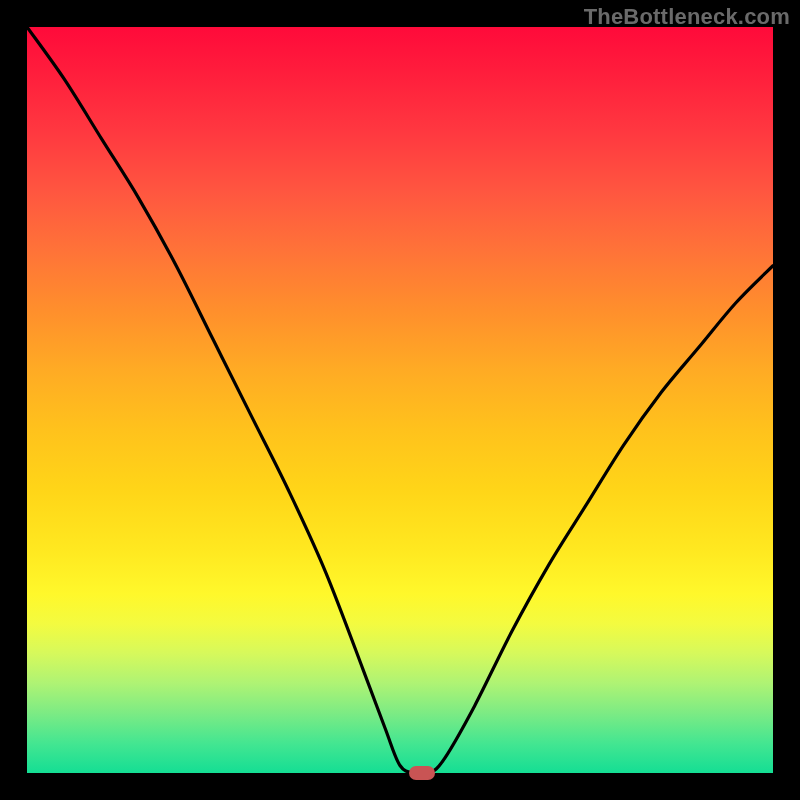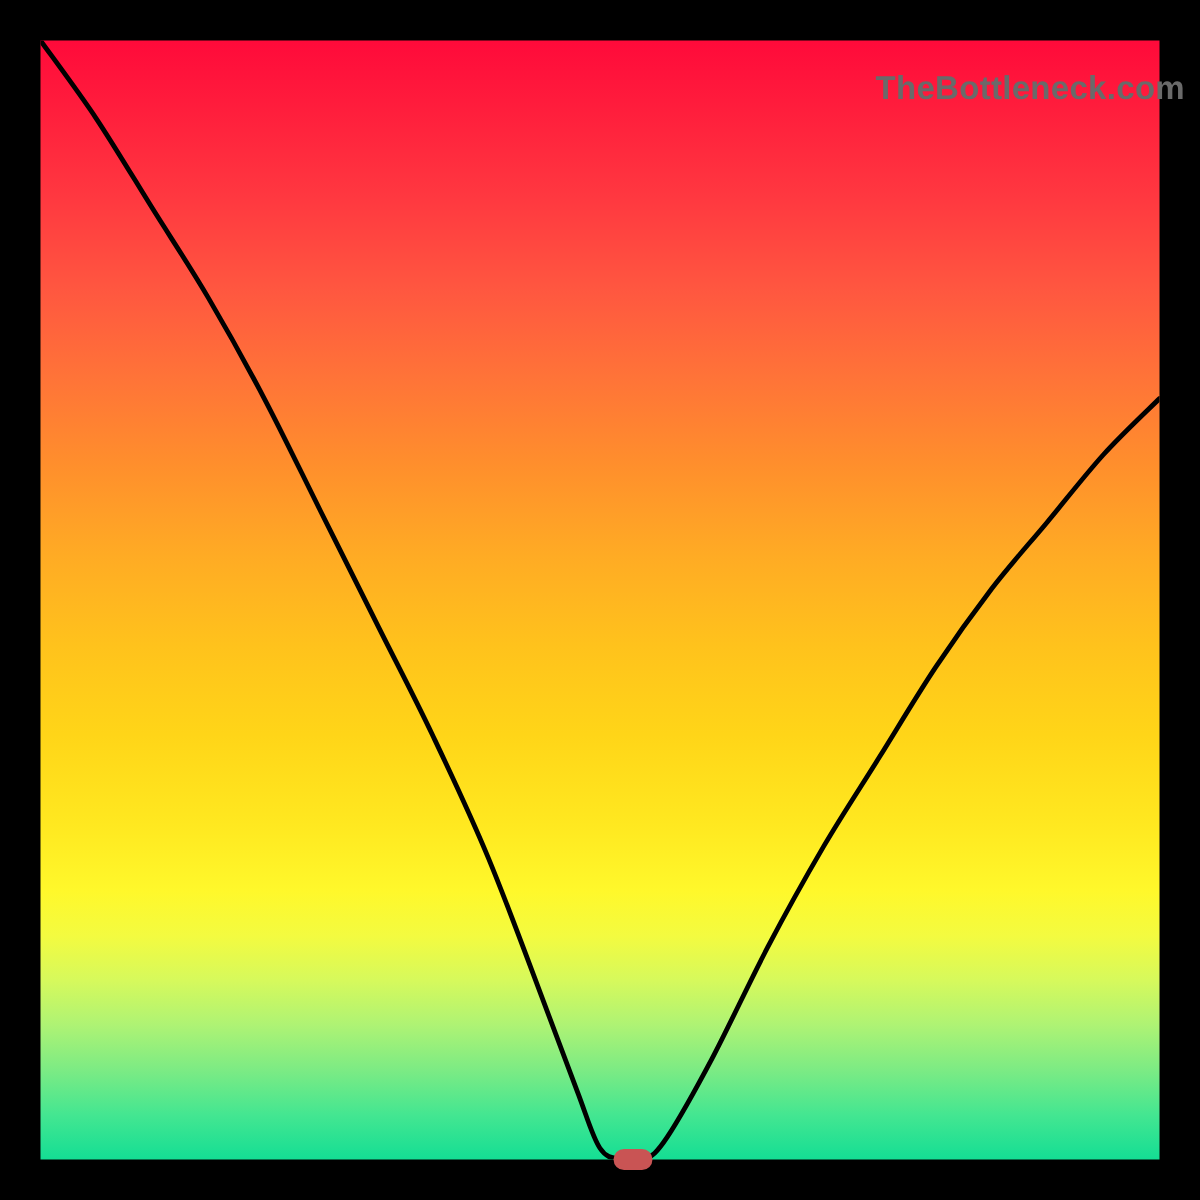--- a/index.html
+++ b/index.html
@@ -20,21 +20,20 @@
   .watermark {
     position: absolute;
     top: 4px;
     right: 10px;
     color: #6a6a6a;
     font-size: 22px;
     font-weight: 600;
     letter-spacing: 0.2px;
     z-index: 20;
     user-select: none;
-    margin-top: 42px;
   }
   .plot {
     position: absolute;
     left: 27px;
     top: 27px;
     width: 746px;
     height: 746px;
     background: linear-gradient(
       to bottom,
       #ff0a3a 0%,

